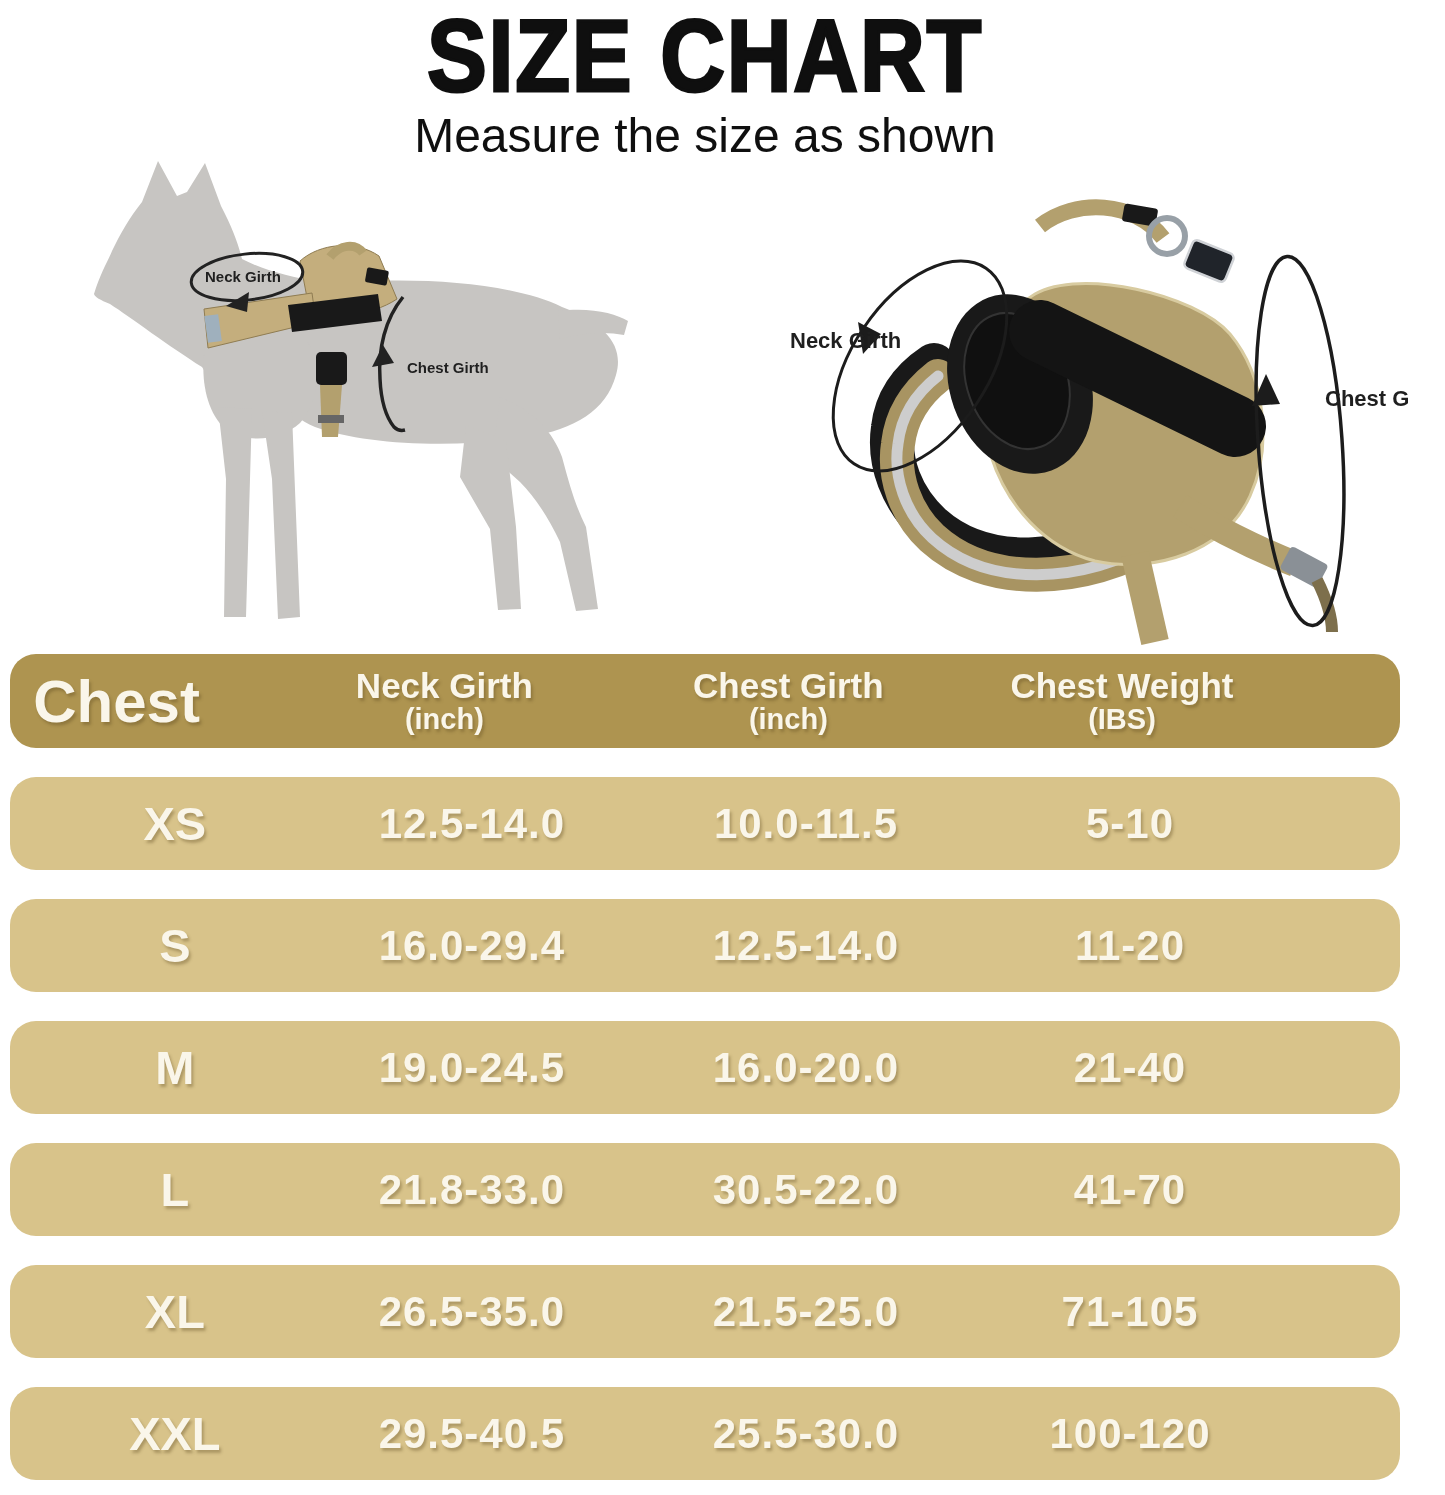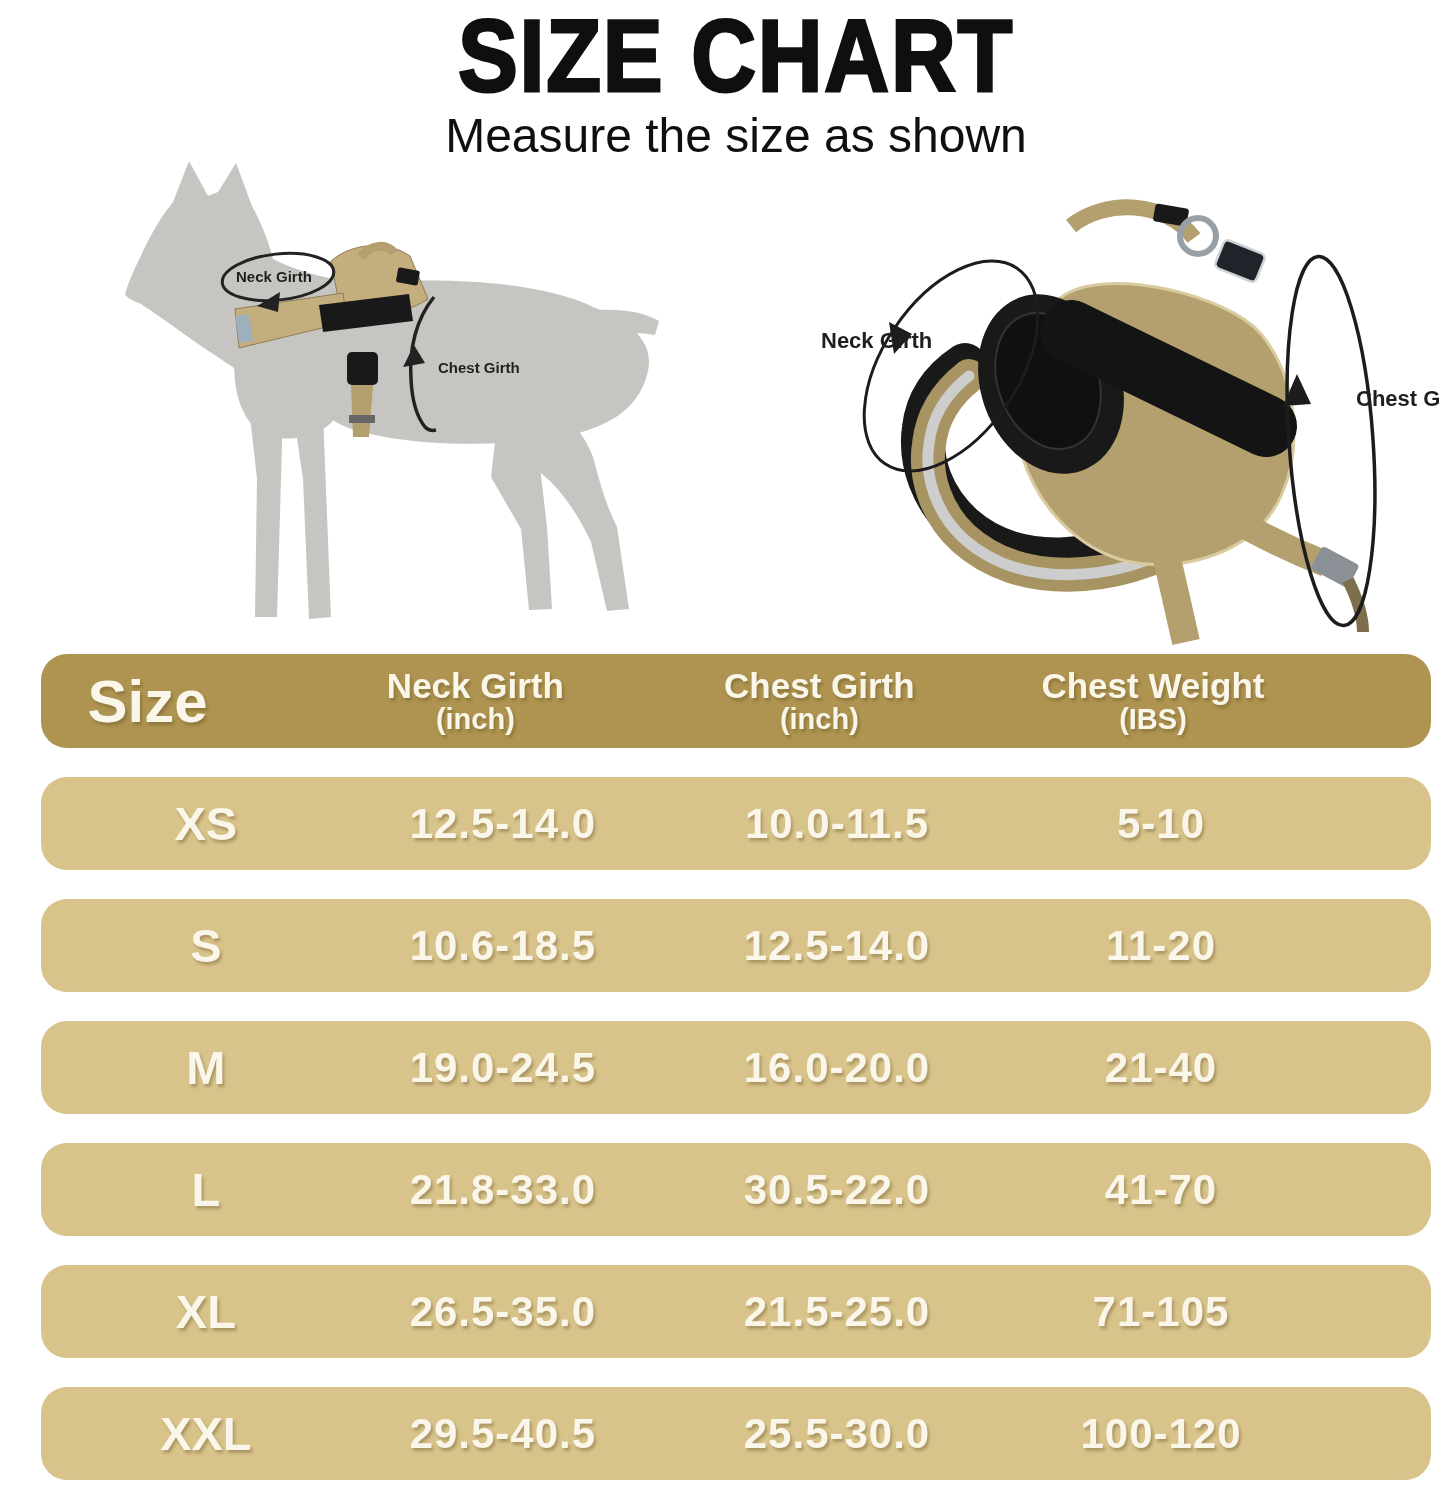--- a/index.html
+++ b/index.html
@@ -2,21 +2,20 @@
 <html style="--header_bg: #ae9450; --row_bg: #d8c38a; --table_text: #faf6ea; --title_text: #0f0f0f; --label_text: #1f1f1f; --dog_gray: #c7c5c2; --harness_tan: #b3a06e; --harness_tan_light: #c4ae7d; --harness_black: #191919; --reflective_gray: #cdcdcd; --metal_gray: #98a0a7;"><head>
 <meta charset="utf-8">
 <style>
   html,body{margin:0;padding:0;background:#ffffff;}
   .page{
     position:relative;
     width:1410px;height:1495px;
     overflow:hidden;
     background:#fff;
     font-family:"Liberation Sans", sans-serif;
-    margin-left:31px;
   }
   
   .title{
     margin:0;padding-top:4px;
     text-align:center;
     font-size:102px;line-height:1.02;
     font-weight:bold;color:var(--title_text);
   }
   .title-inner{
     display:inline-block;
@@ -160,21 +159,21 @@
         <ellipse cx="565" cy="265" rx="42" ry="185" transform="rotate(-4 565 265)" style="fill:none;stroke:#1c1c1c;stroke-width:3.5"></ellipse>
         <polygon points="531,198 517,230 545,228" style="fill:#1c1c1c"></polygon>
         <text x="590" y="230" font-size="22">Chest Girth</text>
       </g>
     </svg>
   </div>
 
   <div class="size-table">
 
     <div class="thead">
-      <div class="cell hsize">Size</div>
+      <div class="cell hsize">Chest</div>
       <div class="cell hcol">
         <span class="main">Neck Girth</span>
         <span class="unit">(inch)</span>
       </div>
       <div class="cell hcol">
         <span class="main">Chest Girth</span>
         <span class="unit">(inch)</span>
       </div>
       <div class="cell hcol">
         <span class="main">Chest Weight</span>
@@ -186,21 +185,21 @@
     <div class="trow">
       <div class="cell size-cell">XS</div>
       <div class="cell val-cell">12.5-14.0</div>
       <div class="cell val-cell">10.0-11.5</div>
       <div class="cell val-cell">5-10</div>
       <div></div>
     </div>
 
     <div class="trow">
       <div class="cell size-cell">S</div>
-      <div class="cell val-cell">10.6-18.5</div>
+      <div class="cell val-cell">16.0-29.4</div>
       <div class="cell val-cell">12.5-14.0</div>
       <div class="cell val-cell">11-20</div>
       <div></div>
     </div>
 
     <div class="trow">
       <div class="cell size-cell">M</div>
       <div class="cell val-cell">19.0-24.5</div>
       <div class="cell val-cell">16.0-20.0</div>
       <div class="cell val-cell">21-40</div>

